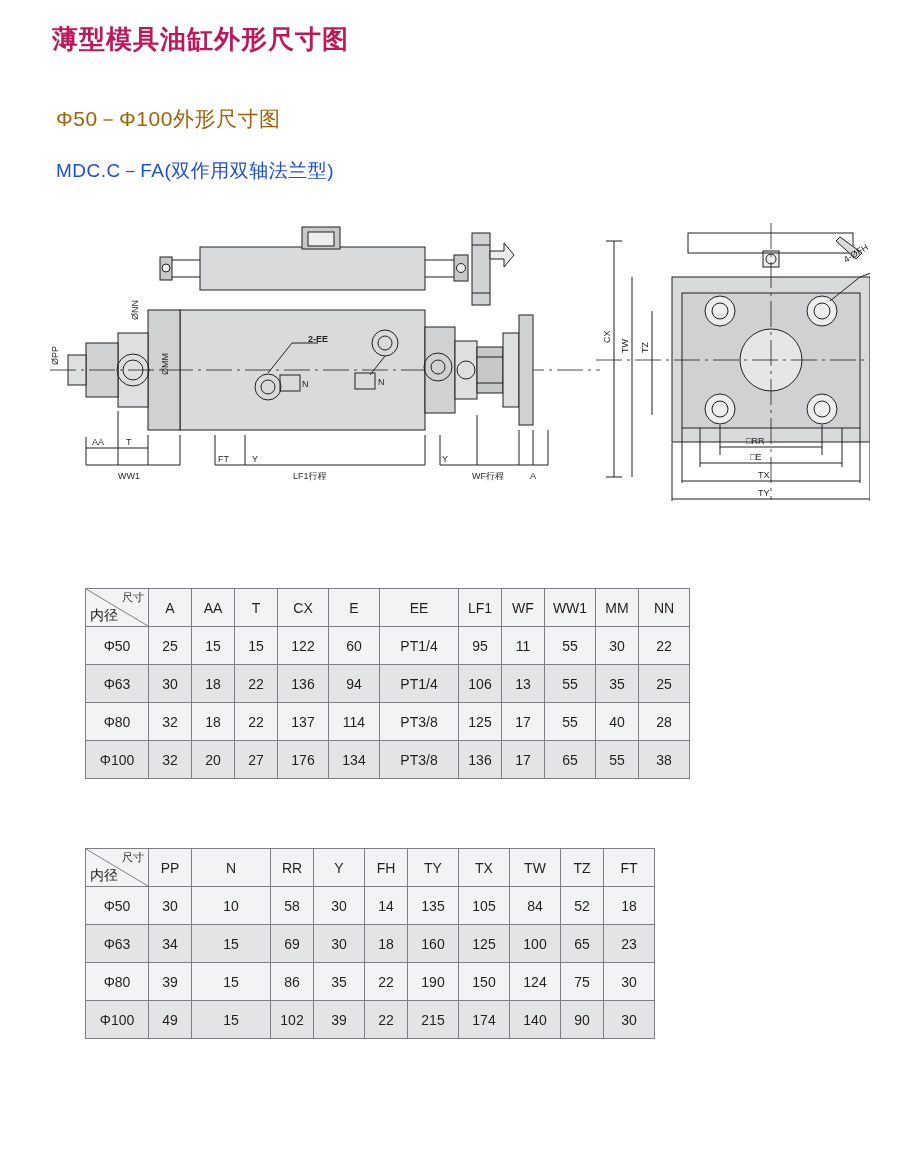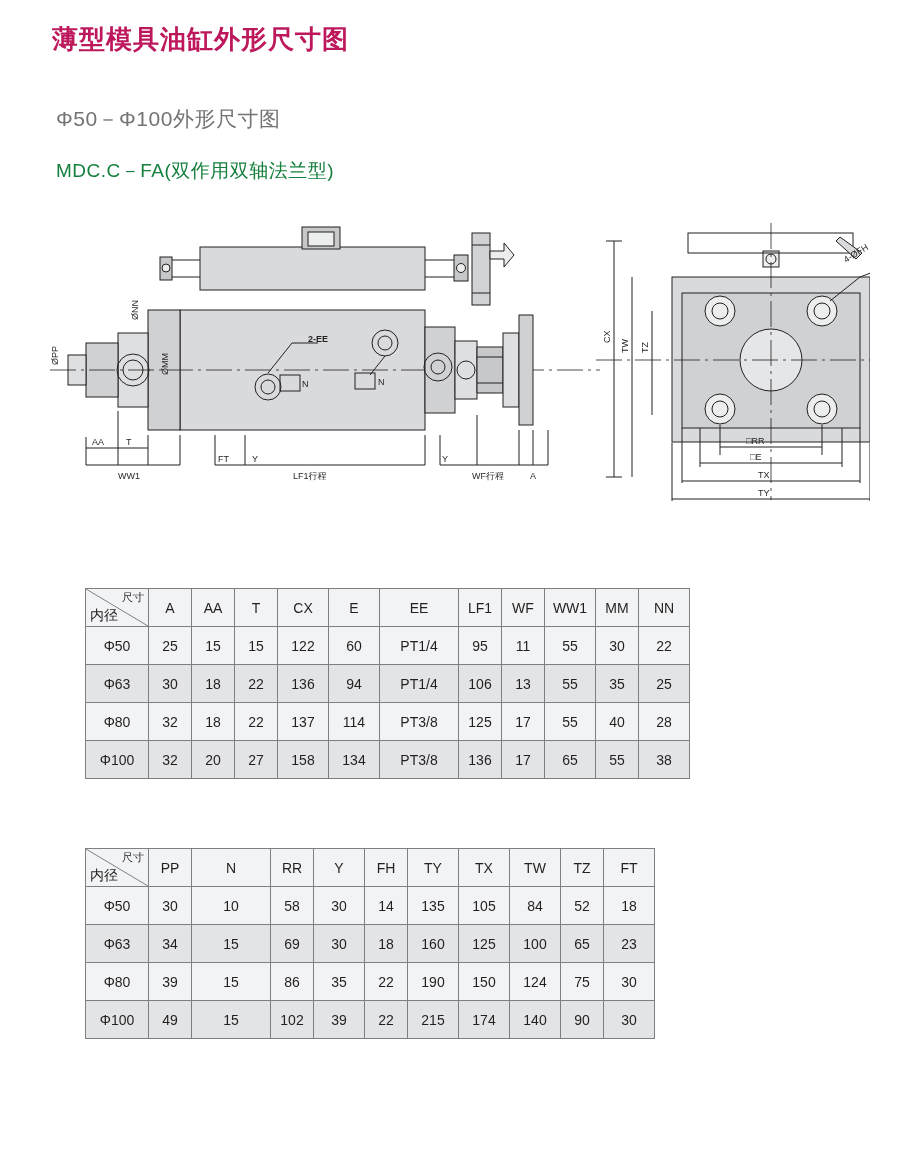--- a/index.html
+++ b/index.html
@@ -27,29 +27,29 @@
     font-size: 26px;
     font-weight: bold;
     color: #be185d;
     letter-spacing: 1px;
   }
   .sub-title-1 {
     position: absolute;
     left: 56px;
     top: 105px;
     font-size: 21px;
-    color: #737373;
+    color: #a16207;
     letter-spacing: 0.5px;
   }
   .sub-title-2 {
     position: absolute;
     left: 56px;
     top: 158px;
     font-size: 19px;
-    color: #15803d;
+    color: #1d4ed8;
     letter-spacing: 0.5px;
   }
 
   
   .drawing {
     position: absolute;
     left: 40px;
     top: 215px;
     width: 830px;
     height: 330px;
@@ -337,21 +337,21 @@
         <td>17</td>
         <td>55</td>
         <td>40</td>
         <td>28</td>
       </tr>
       <tr>
         <td>Φ100</td>
         <td>32</td>
         <td>20</td>
         <td>27</td>
-        <td>158</td>
+        <td>176</td>
         <td>134</td>
         <td>PT3/8</td>
         <td>136</td>
         <td>17</td>
         <td>65</td>
         <td>55</td>
         <td>38</td>
       </tr>
     </tbody>
   </table>

